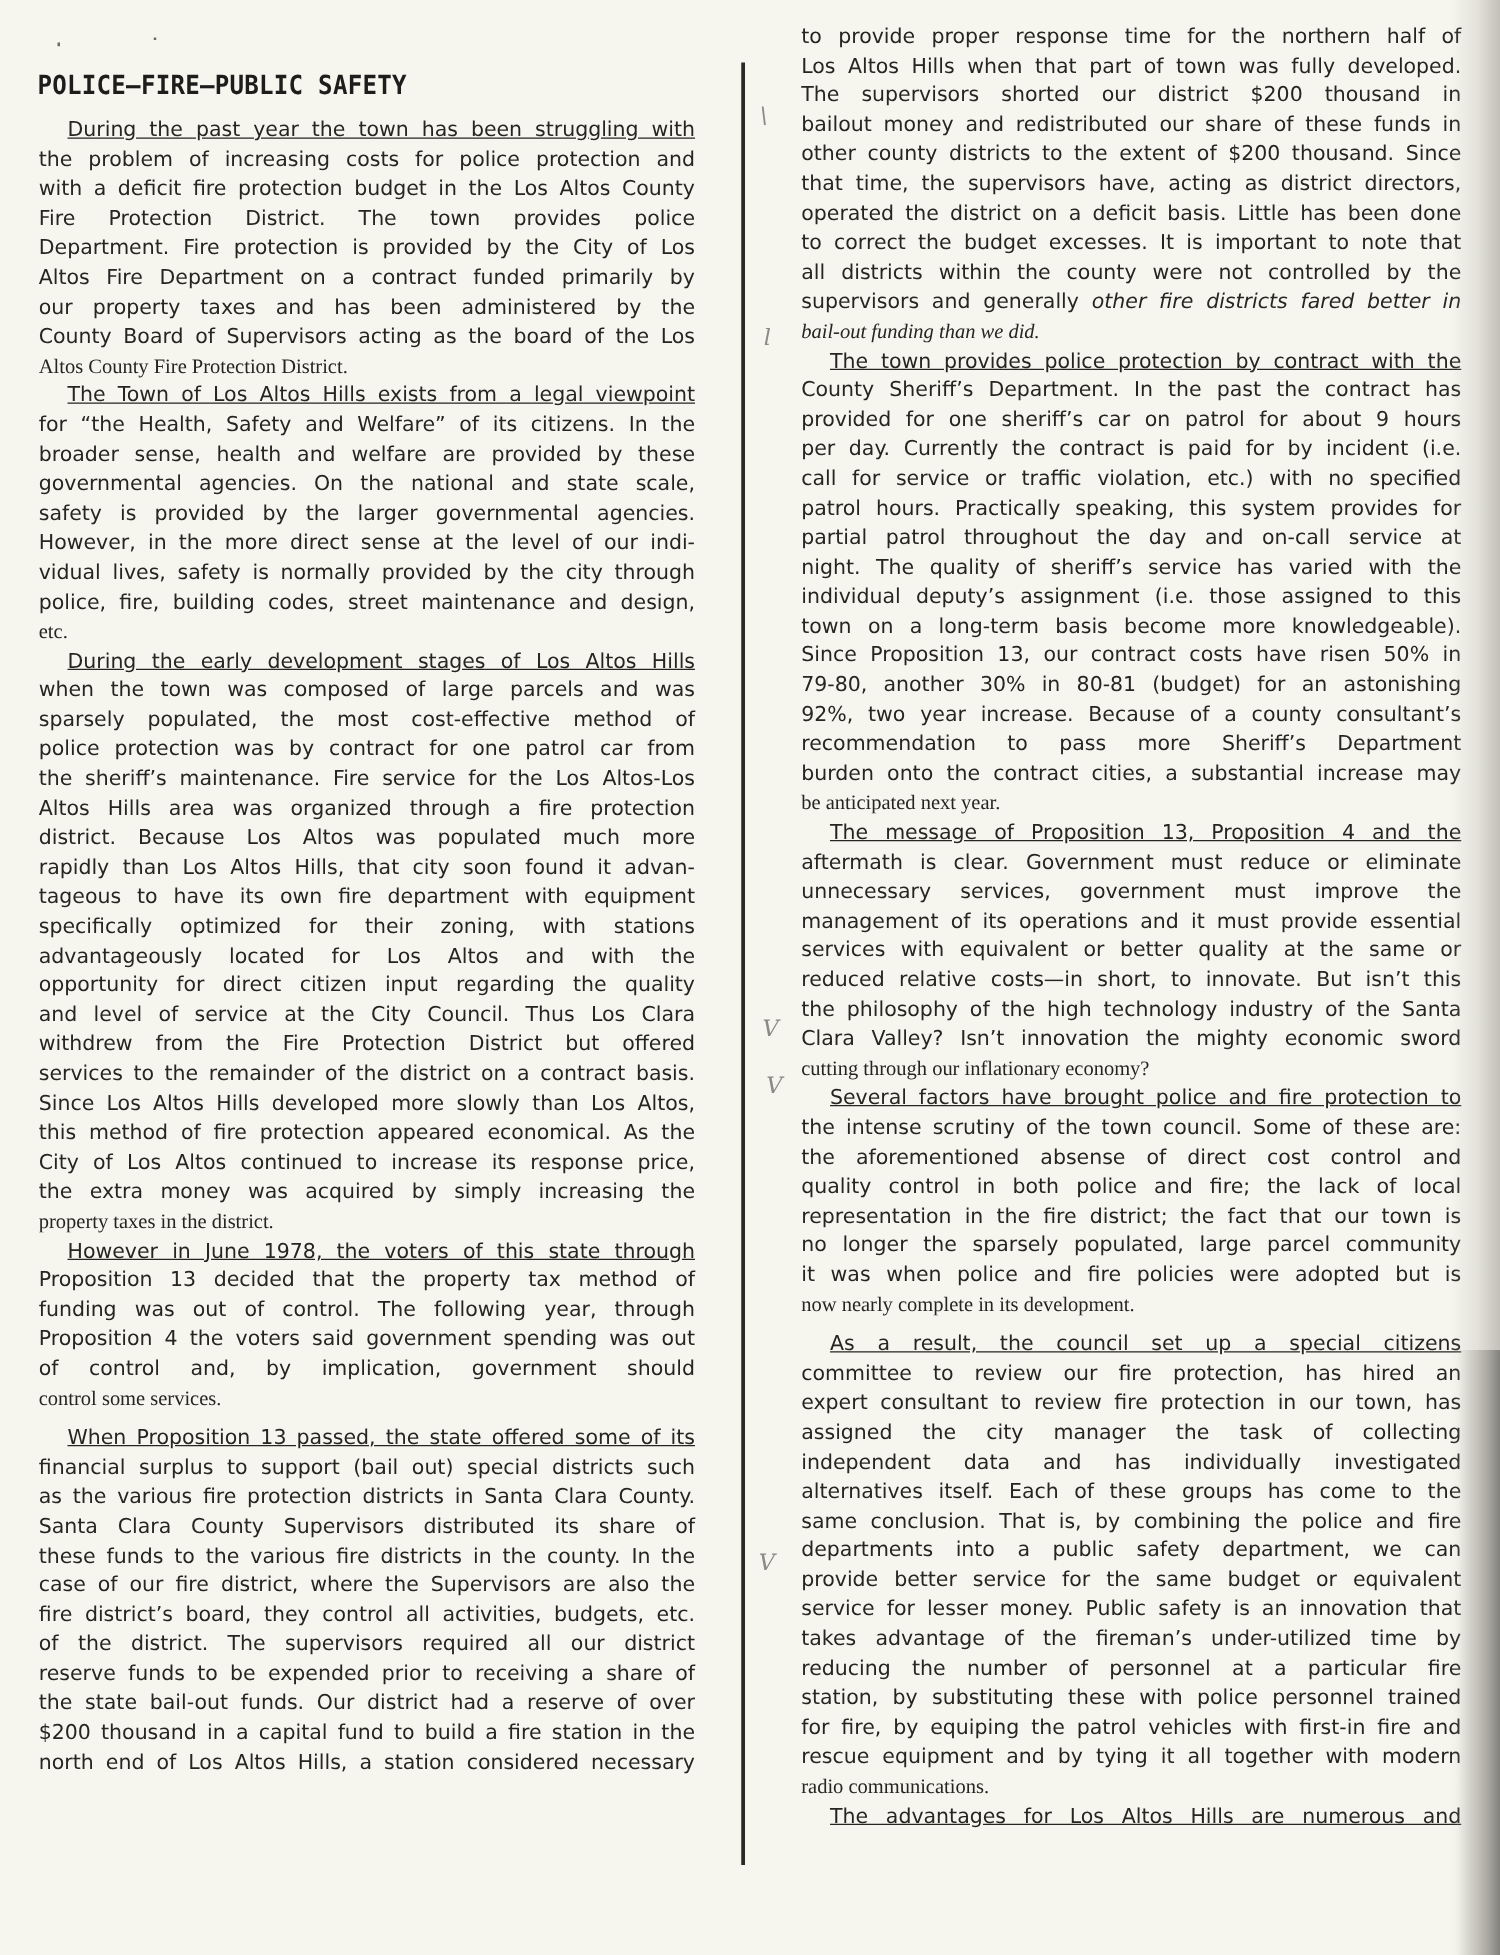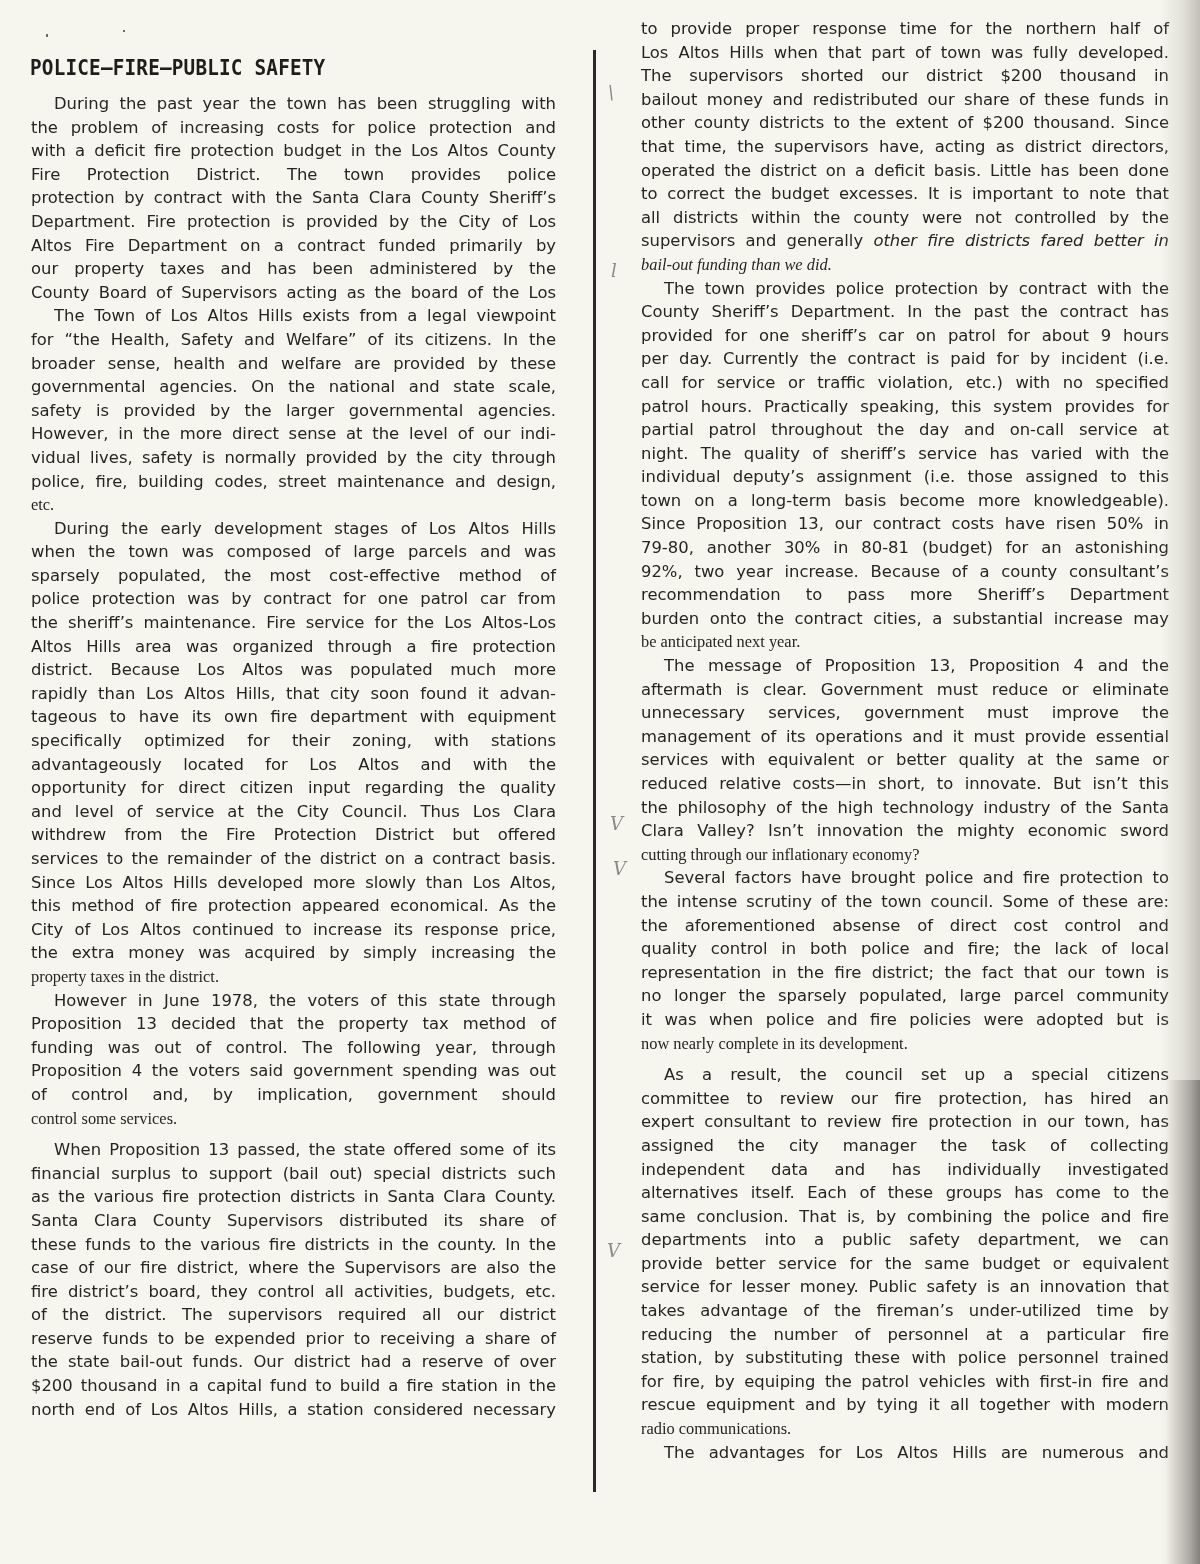--- a/index.html
+++ b/index.html
@@ -63,20 +63,21 @@
     text-align-last: justify;
     white-space: nowrap;
     overflow: visible;
   }
   .line.last {
     text-align-last: left;
     font-family: Liberation Serif, serif;
   }
   .line.indent {
     padding-left: 23px;
+    text-decoration: underline;
   }
   .para-gap {
     height: 8px;
   }
   .italic {
     font-style: italic;
   }
   .rule {
     position: absolute;
     left: 593px;
@@ -106,25 +107,25 @@
   <div class="speck" style="left:46px;top:34px;"></div>
   <div class="speck" style="left:123px;top:30px;height:2px;"></div>
 
   <h1 class="title">POLICE—FIRE—PUBLIC SAFETY</h1>
 
   <div class="column col-left" id="col-left">
       <div class="line indent"><span>During the past year the town has been struggling with</span></div>
       <div class="line"><span>the problem of increasing costs for police protection and</span></div>
       <div class="line"><span>with a deficit fire protection budget in the Los Altos County</span></div>
       <div class="line"><span>Fire Protection District. The town provides police</span></div>
-      <div class="line"><span>protection by contract with the Santa Clara County Sheriff’s</span></div>
       <div class="line"><span>Department. Fire protection is provided by the City of Los</span></div>
       <div class="line"><span>Altos Fire Department on a contract funded primarily by</span></div>
       <div class="line"><span>our property taxes and has been administered by the</span></div>
       <div class="line"><span>County Board of Supervisors acting as the board of the Los</span></div>
+      <div class="line last"><span>Altos County Fire Protection District.</span></div>
       <div class="line indent"><span>The Town of Los Altos Hills exists from a legal viewpoint</span></div>
       <div class="line"><span>for “the Health, Safety and Welfare” of its citizens. In the</span></div>
       <div class="line"><span>broader sense, health and welfare are provided by these</span></div>
       <div class="line"><span>governmental agencies. On the national and state scale,</span></div>
       <div class="line"><span>safety is provided by the larger governmental agencies.</span></div>
       <div class="line"><span>However, in the more direct sense at the level of our indi-</span></div>
       <div class="line"><span>vidual lives, safety is normally provided by the city through</span></div>
       <div class="line"><span>police, fire, building codes, street maintenance and design,</span></div>
       <div class="line last"><span>etc.</span></div>
       <div class="line indent"><span>During the early development stages of Los Altos Hills</span></div>

